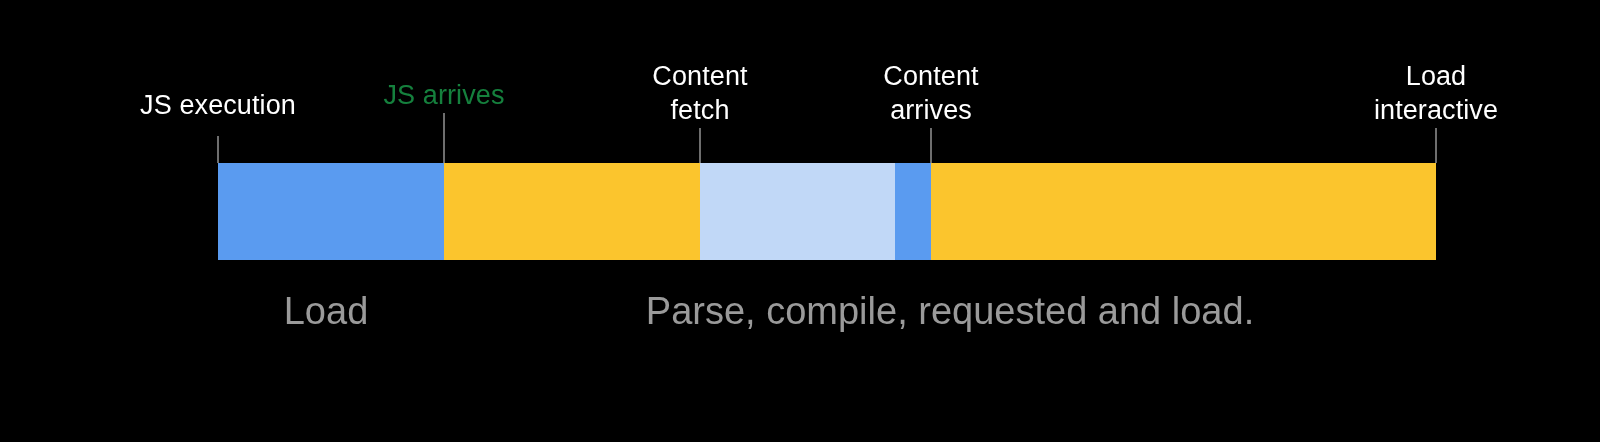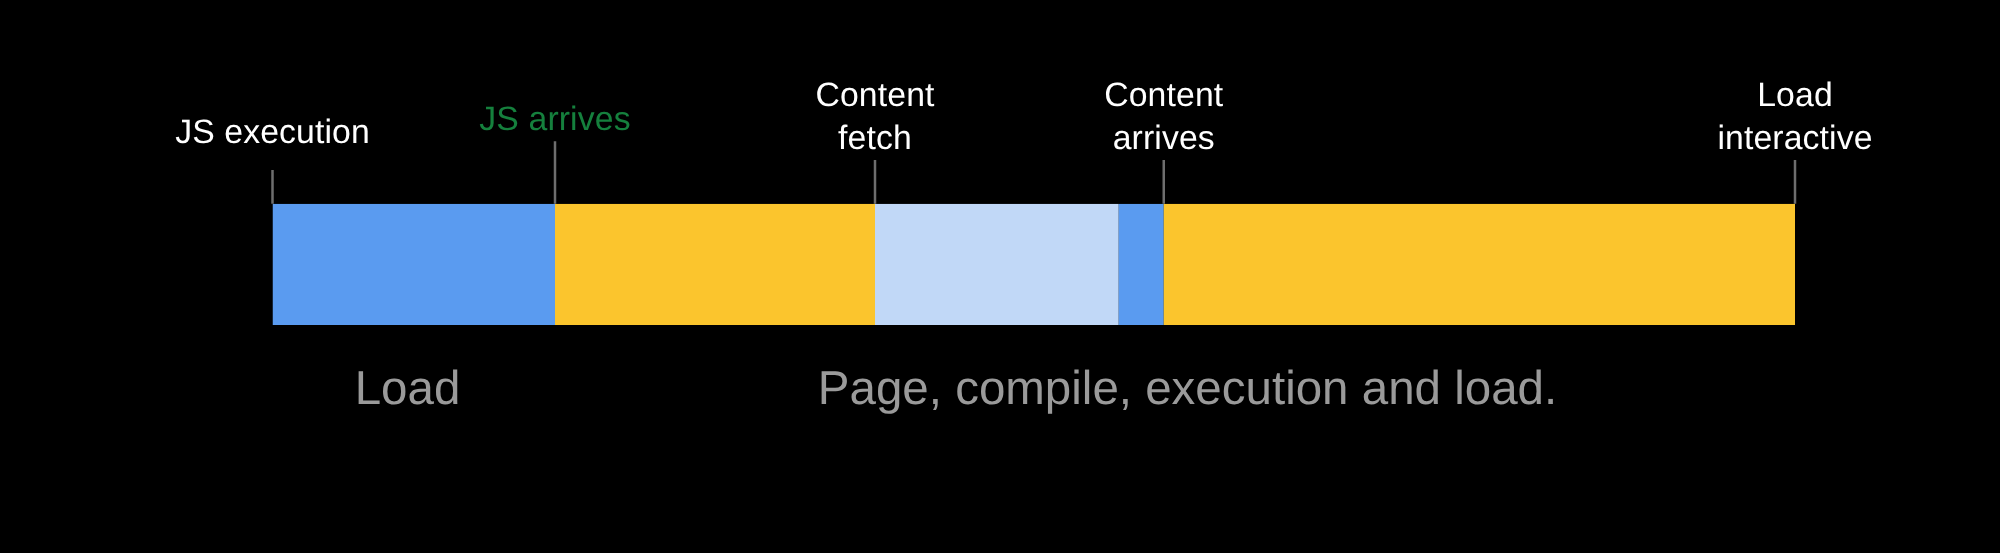--- a/index.html
+++ b/index.html
@@ -89,16 +89,16 @@
   <div id="timeline-bar" style="left: 218px; top: 163px; width: 1218px; height: 97px;">
       <div class="segment" title="Load" style="width: 226px; background: rgb(90, 155, 240);"></div>
       <div class="segment" title="Parse" style="width: 256px; background: rgb(251, 197, 45);"></div>
       <div class="segment" title="Content fetch" style="width: 195px; background: rgb(193, 216, 247);"></div>
       <div class="segment" title="Content load" style="width: 36px; background: rgb(90, 155, 240);"></div>
       <div class="segment" title="Parse and execute" style="width: 505px; background: rgb(251, 197, 45);"></div>
     </div>
 
   <div id="phases-layer">
       <div class="phase-caption" style="left: 326px; top: 288px; color: rgb(154, 154, 154);">Load</div>
-      <div class="phase-caption" style="left: 950px; top: 288px; color: rgb(154, 154, 154);">Page, compile, execution and load.</div>
+      <div class="phase-caption" style="left: 950px; top: 288px; color: rgb(154, 154, 154);">Parse, compile, requested and load.</div>
     </div>
 
 </div>
 
 </body></html>

